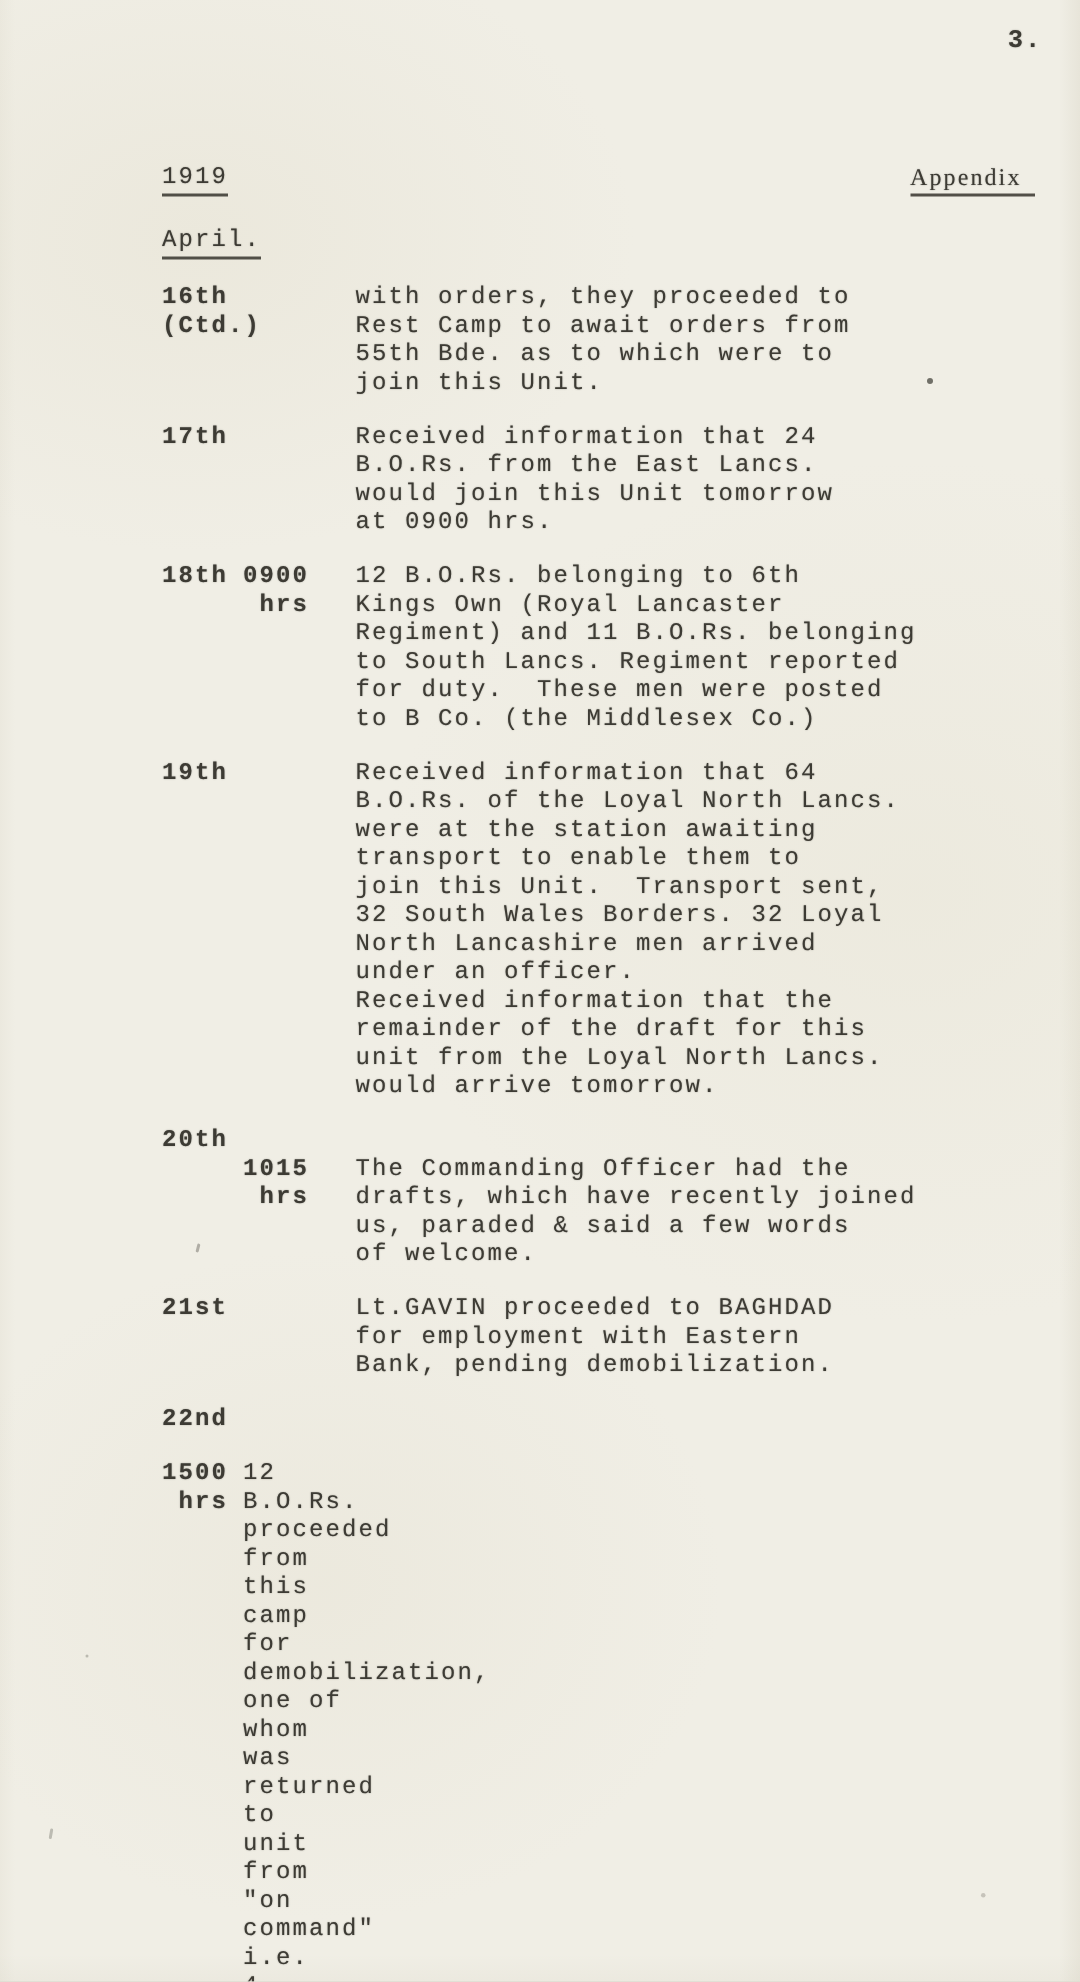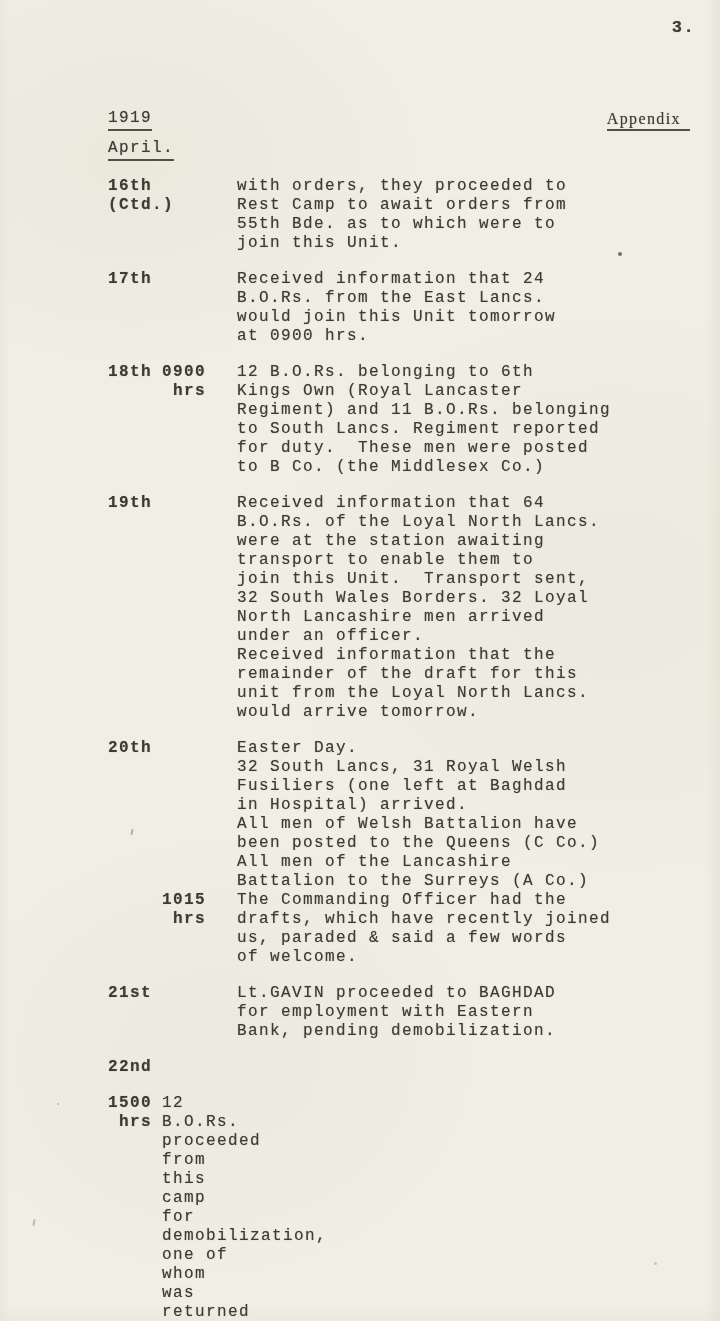--- a/index.html
+++ b/index.html
@@ -28,21 +28,21 @@
     font-size:17px; font-weight:bold;
   }
   .doc { position:absolute; left:108px; top:109px; width:582px; }
   .hdr-row { display:flex; justify-content:space-between; align-items:flex-start; }
   .underline {
     display:inline-block;
     border-bottom:2px solid rgba(59,57,50,.88);
     padding-bottom:1px;
   }
   .appendix-u { padding-right:9px;font-family:Liberation Serif, serif; }
-  .month-row { margin-top:8px; }
+  .month-row { margin-top:20px; }
   .entries { margin-top:16px; }
   .entry { margin-top:17px; }
   .entry:first-child { margin-top:0; }
   .block { display:grid; grid-template-columns:54px 75px 1fr; }
   .cell { white-space:pre-wrap; }
   .date-cell, .time-cell { white-space:pre;font-weight:bold; }
   .speck { position:absolute; background:#46443c; border-radius:50%; }
   .speck.s1 { left:618px; top:252px; width:4px; height:4px; opacity:.75; }
   .speck.s2 { left:131px; top:829px; width:2px; height:6px; border-radius:2px; opacity:.38; transform:rotate(14deg); }
   .speck.s3 { left:33px;  top:1219px; width:2px; height:7px; border-radius:2px; opacity:.30; transform:rotate(10deg); }
@@ -117,28 +117,20 @@
 Received information that the
 remainder of the draft for this
 unit from the Loyal North Lancs.
 would arrive tomorrow.</div>
   </div>
         </div>
         <div class="entry">
           <div class="block">
     <div class="cell date-cell">20th</div>
     <div class="cell time-cell"></div>
-    <div class="cell body-cell">Easter Day.
-32 South Lancs, 31 Royal Welsh
-Fusiliers (one left at Baghdad
-in Hospital) arrived.
-All men of Welsh Battalion have
-been posted to the Queens (C Co.)
-All men of the Lancashire
-Battalion to the Surreys (A Co.)</div>
   </div>
           <div class="block">
     <div class="cell date-cell"></div>
     <div class="cell time-cell">1015
  hrs</div>
     <div class="cell body-cell">The Commanding Officer had the
 drafts, which have recently joined
 us, paraded &amp; said a few words
 of welcome.</div>
   </div>

